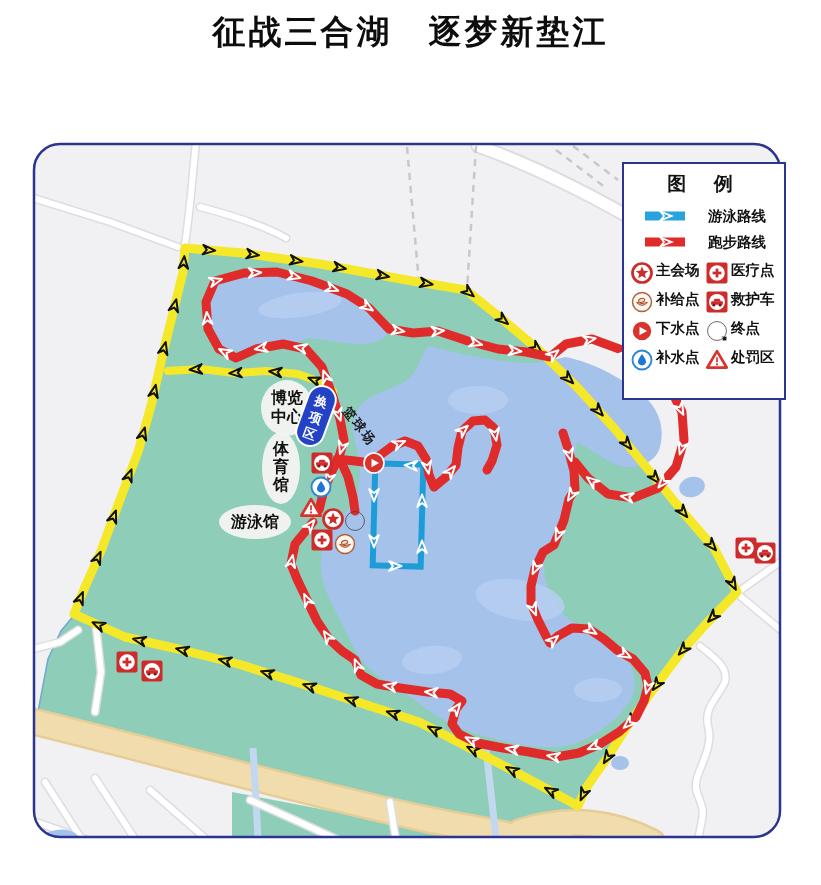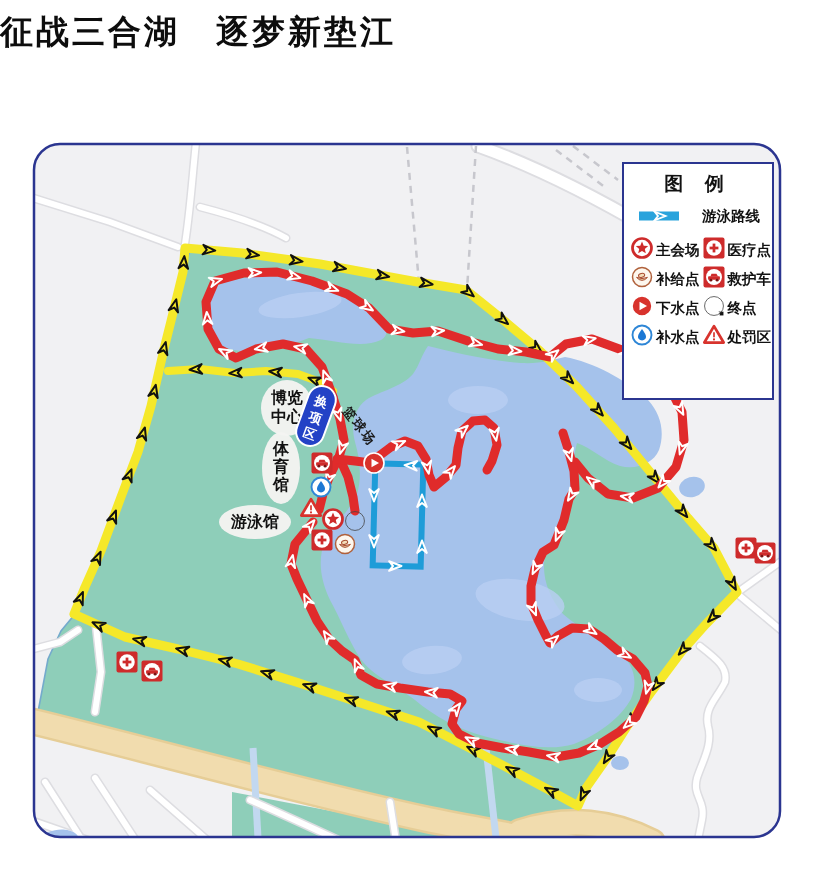--- a/index.html
+++ b/index.html
@@ -1,28 +1,28 @@
 <!DOCTYPE html>
 <html><head>
 <meta charset="utf-8">
 <style>
   html,body{margin:0;padding:0;background:#ffffff;}
   .page{position:relative;width:821px;height:885px;background:#ffffff;overflow:hidden;
         font-family:"Liberation Sans","DejaVu Sans",sans-serif;}
-  .title-block{position:absolute;top:10px;left:0;width:100%;z-index:5;}
+  .title-block{position:absolute;top:10px;left:0;width:100%;text-align:center;z-index:5;}
   .title-line1{font-size:33px;font-weight:900;color:#0d0d0d;margin:0;letter-spacing:3px;}
   .title-line2{font-size:35px;font-weight:900;color:#0d0d0d;margin:8px 0 0 0;letter-spacing:1px;}
   #map-svg{position:absolute;left:0;top:0;z-index:1;}
-  .legend{position:absolute;left:622px;top:162px;width:152px;height:238px;background:#ffffff;
-          border:2.5px solid #2B3590;z-index:6;box-sizing:border-box;padding:5px 6px 4px 6px;}
+  .legend{position:absolute;left:622px;top:162px;width:164px;height:238px;background:#ffffff;
+          border:2.5px solid #2B3590;z-index:6;box-sizing:border-box;padding:5px 6px 4px 6px;font-family:Liberation Mono, monospace;}
   .legend-title{text-align:center;font-size:19px;font-weight:900;color:#111;letter-spacing:8px;margin:2px 0 6px 0;}
   .legend-route-row{display:flex;align-items:center;gap:20px;height:26px;justify-content:center;}
   .legend-route-label{font-size:14.5px;font-weight:800;color:#111;white-space:nowrap;}
   .legend-points{display:grid;grid-template-columns:1fr 1fr;column-gap:2px;row-gap:4px;margin-top:6px;}
-  .legend-point-item{display:flex;align-items:flex-end;gap:2px;height:25px;}
+  .legend-point-item{display:flex;align-items:flex-start;gap:2px;height:25px;}
   .legend-point-label{font-size:14.5px;font-weight:800;color:#111;white-space:nowrap;}
 </style>
 </head>
 <body>
 
 <div class="page">
   <svg id="map-svg" width="821" height="885" viewBox="0 0 821 885">
       <defs>
         <clipPath id="mapclip">
           <rect x="34" y="144" width="746" height="693" rx="26"></rect>
@@ -341,20 +341,27 @@
   <div class="legend" id="legend">
     <div class="legend-title">图  例</div>
     <div id="legend-routes">
         <div class="legend-route-row">
           <svg width="46" height="14" viewBox="0 0 46 14">
             <path d="M3,7 L43,7" stroke="#29A3DC" stroke-width="9" stroke-linecap="butt"></path>
             <path d="M-5.5,-4.3 L5.5,0 L-5.5,4.3 L-2,0 Z" transform="translate(24,7)" fill="none" stroke="#ffffff" stroke-width="1.8"></path>
           </svg>
           <span class="legend-route-label">游泳路线</span>
         </div>
+        <div class="legend-route-row">
+          <svg width="46" height="14" viewBox="0 0 46 14">
+            <path d="M3,7 L43,7" stroke="#E02B2B" stroke-width="9" stroke-linecap="butt"></path>
+            <path d="M-5.5,-4.3 L5.5,0 L-5.5,4.3 L-2,0 Z" transform="translate(24,7)" fill="none" stroke="#ffffff" stroke-width="1.8"></path>
+          </svg>
+          <span class="legend-route-label">跑步路线</span>
+        </div>
       </div>
     <div id="legend-points" class="legend-points">
         <div class="legend-point-item">
           <svg width="24" height="24" viewBox="0 0 24 24">
             <g>
               <g transform="translate(12,12)">
                 <circle r="9.5" fill="#fff" stroke="#CE2B2B" stroke-width="2.73"></circle>
                 <path d="M0.00,-6.51L1.72,-2.37L6.19,-2.01L2.79,0.91L3.83,5.27L0.00,2.93L-3.83,5.27L-2.79,0.91L-6.19,-2.01L-1.72,-2.37 Z" fill="#CE2B2B"></path>
               </g>
             </g>

